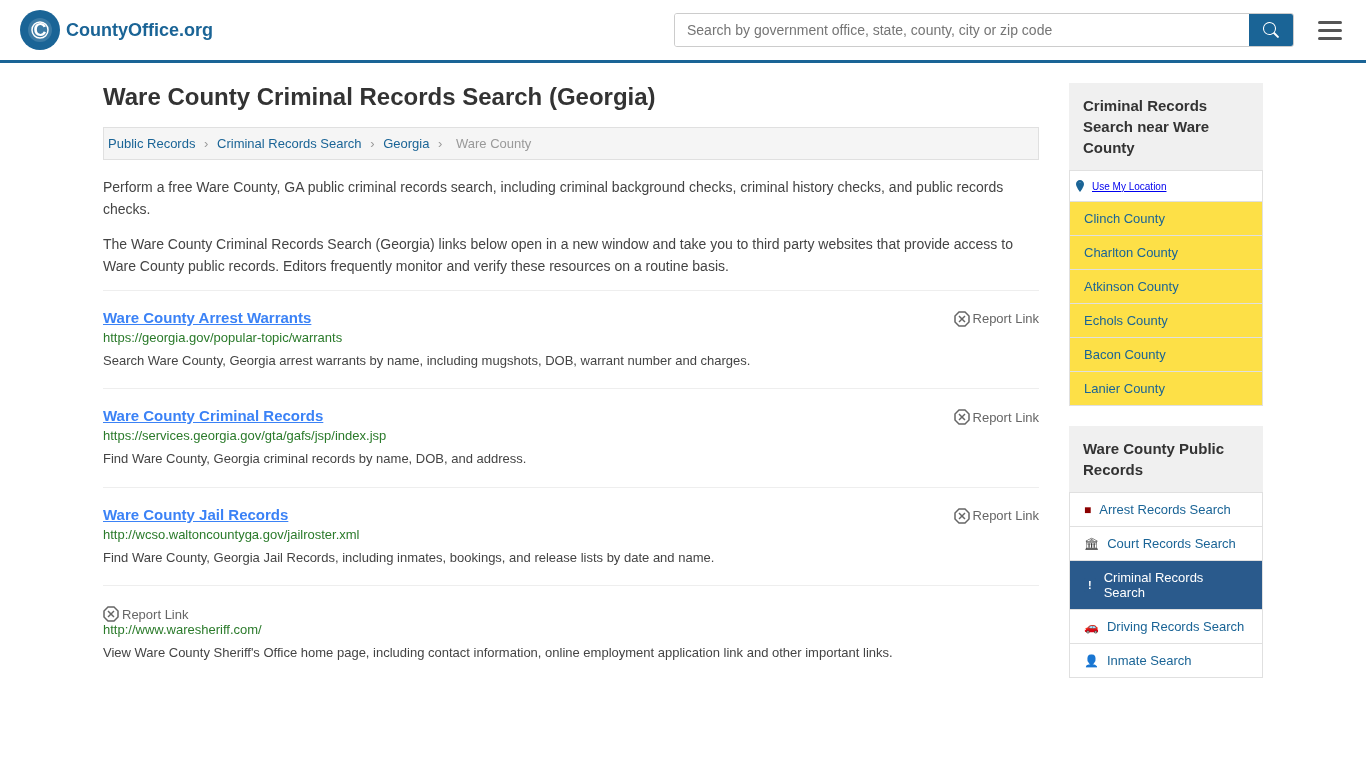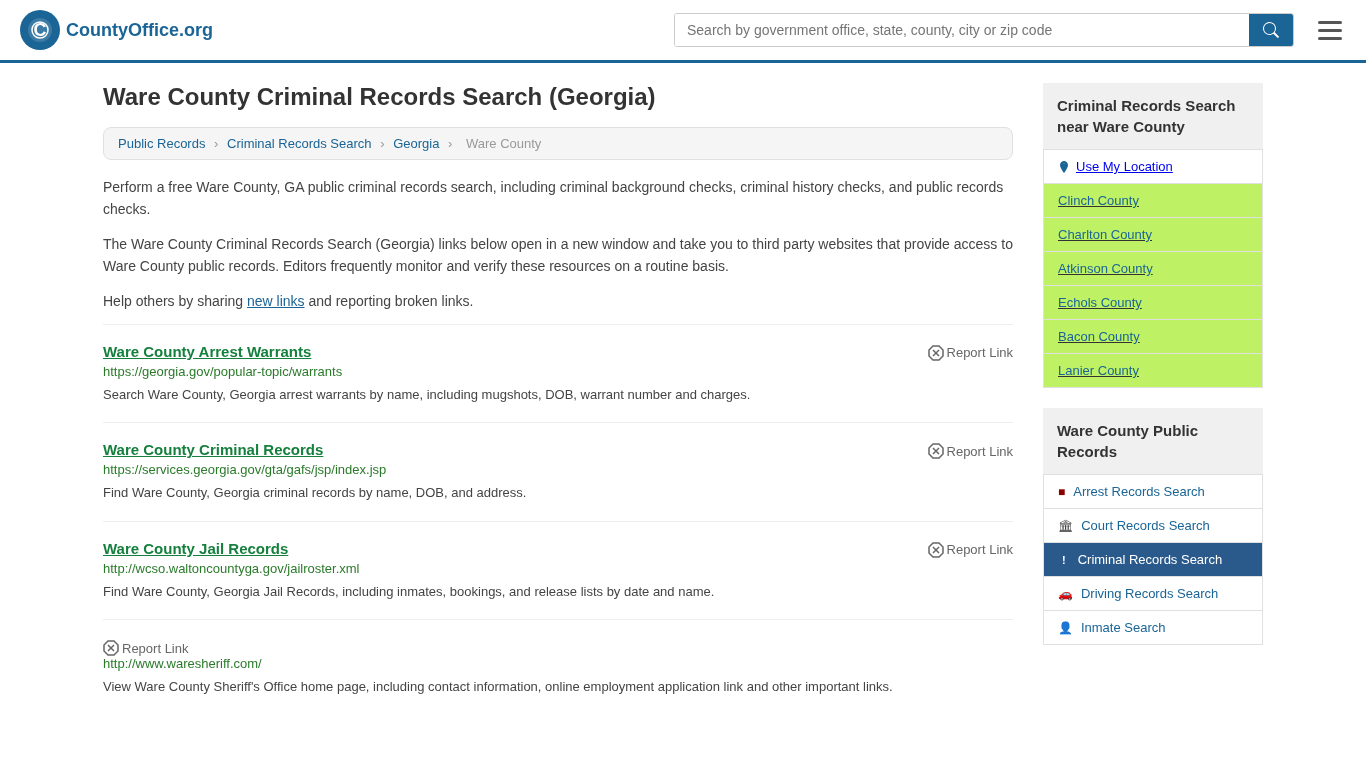--- a/index.html
+++ b/index.html
@@ -76,55 +76,55 @@
 
     
     .container {
       max-width: 1200px;
       margin: 0 auto;
       padding: 20px 20px;
       display: flex;
       gap: 30px;
     }
     .main-content { flex: 1; }
-    .sidebar { width: 220px; flex-shrink: 0; }
+    .sidebar { width: 194px; flex-shrink: 0; }
 
     
     .page-title {
       font-size: 24px;
       font-weight: bold;
       color: #333;
       margin-bottom: 16px;
     }
 
     
     .breadcrumb {
       background: #f5f5f5;
       border: 1px solid #e0e0e0;
-      padding: 8px 14px;
+      padding: 8px 4px;
       font-size: 13px;
       margin-bottom: 16px;
-      border-radius: 8px;
+      border-radius: 0;
     }
     .breadcrumb a { color: #1a6496; text-decoration: none; }
     .breadcrumb span { color: #999; margin: 0 5px; }
 
     
     .description { font-size: 14px; line-height: 1.6; color: #444; margin-bottom: 12px; }
     .description a { color: #1a6496; }
 
     
     .record-item {
       border-top: 1px solid #eee;
       padding: 18px 0;
     }
     .record-title {
       font-size: 15px;
       font-weight: bold;
-      color: #15803d;
+      color: #3b82f6;
       text-decoration: underline;
       cursor: pointer;
       display: inline-block;
       margin-bottom: 4px;
     }
     .record-header {
       display: flex;
       align-items: flex-start;
       justify-content: space-between;
     }
@@ -148,36 +148,36 @@
       background: #f0f0f0;
       padding: 12px 14px;
       margin-bottom: 0;
     }
     .sidebar-section-title {
       font-size: 15px;
       font-weight: bold;
       color: #333;
       line-height: 1.4;
     }
-    .sidebar-list { list-style: none; background: #bef264; border: 1px solid #e0e0e0; text-decoration: underline; }
+    .sidebar-list { list-style: none; background: #fde047; border: 1px solid #e0e0e0; }
     .sidebar-list li {
       border-bottom: 1px solid #e0e0e0;
       padding: 9px 14px;
       font-size: 13px;
     }
     .sidebar-list li:last-child { border-bottom: none; }
     .sidebar-list li a { color: #1a6496; text-decoration: none; }
     .use-my-location {
       display: flex;
       align-items: center;
       gap: 6px;
       color: #1a6496;
       cursor: pointer;
-      padding: 9px 14px;
-      font-size: 13px;
+      padding: 9px 4px;
+      font-size: 10px;
       background: #fff;
       border: 1px solid #e0e0e0;
       border-bottom: none;
     }
 
     
     .sidebar-section2 {
       background: #f0f0f0;
       padding: 12px 14px;
       margin-top: 20px;
@@ -240,25 +240,20 @@
       <span>›</span>
       <a href="#">Criminal Records Search</a>
       <span>›</span>
       <a href="#">Georgia</a>
       <span>›</span>
       <span>Ware County</span>
     </div>
 
     <p class="description">Perform a free Ware County, GA public criminal records search, including criminal background checks, criminal history checks, and public records checks.</p>
     <p class="description">The Ware County Criminal Records Search (Georgia) links below open in a new window and take you to third party websites that provide access to Ware County public records. Editors frequently monitor and verify these resources on a routine basis.</p>
-    <p class="description">
-      <span>Help others by sharing</span>
-      <a href="#">new links</a>
-      <span>and reporting broken links.</span>
-    </p>
 
     <div id="records-container">
         <div class="record-item">
       <div class="record-header">
         <a class="record-title" href="#">Ware County Arrest Warrants</a>
         <button class="report-link-btn">
           <svg width="16" height="16" viewBox="0 0 16 16" fill="none" stroke="#666" stroke-width="1.5">
             <polygon points="5,1 11,1 15,5 15,11 11,15 5,15 1,11 1,5"></polygon>
             <line x1="5" y1="5" x2="11" y2="11" stroke="#666" stroke-width="1.5"></line>
             <line x1="11" y1="5" x2="5" y2="11" stroke="#666" stroke-width="1.5"></line>

